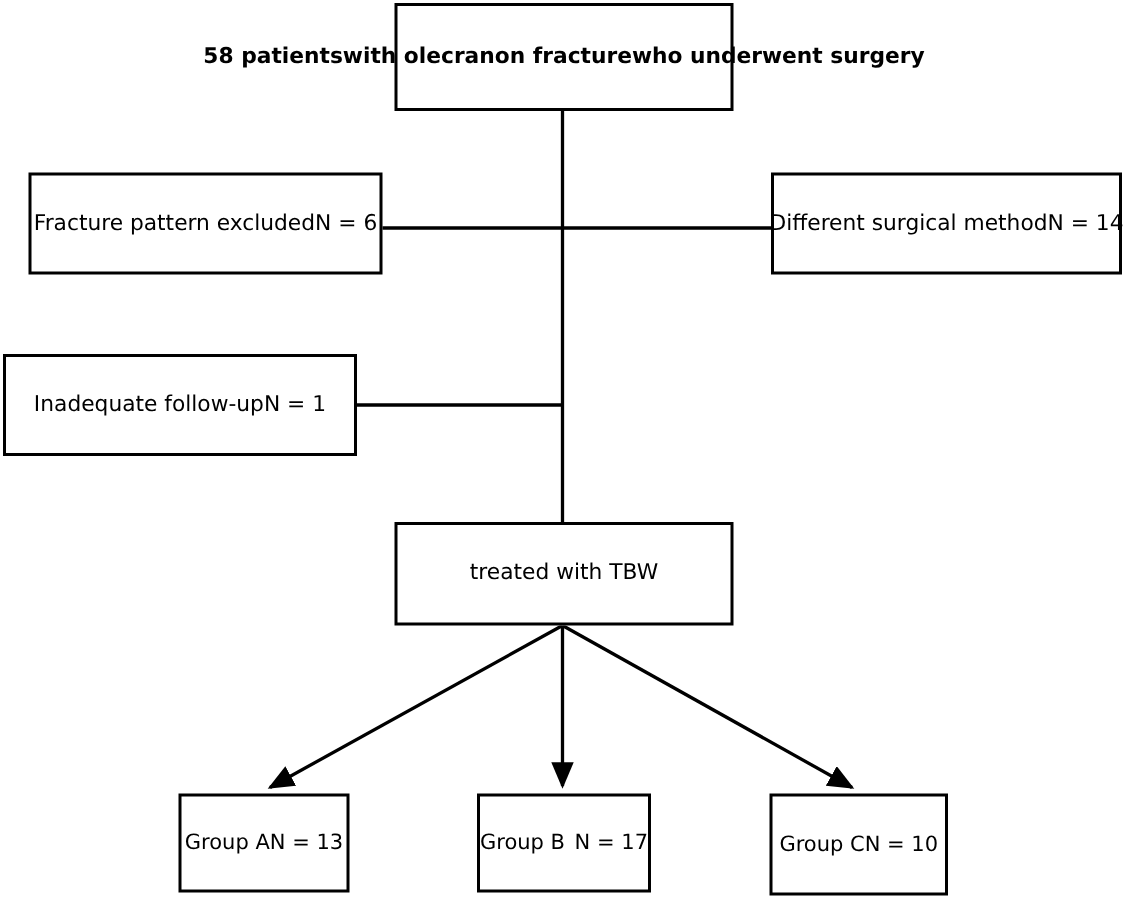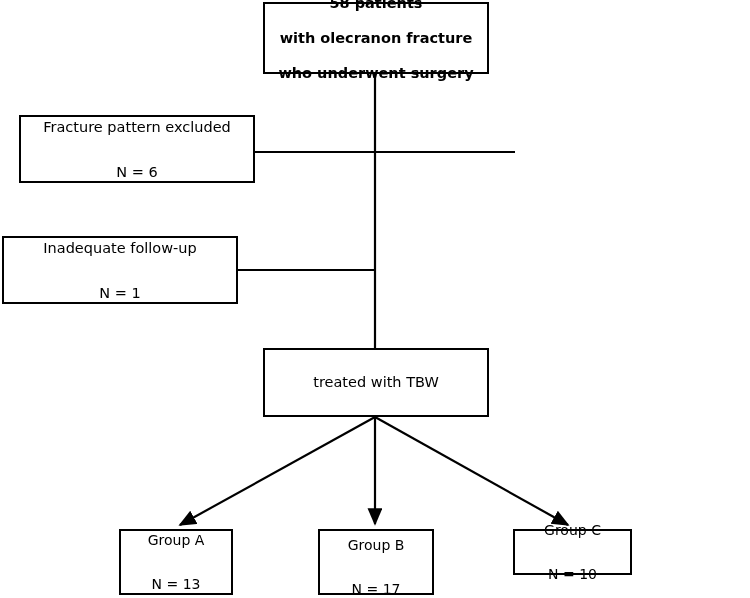--- a/index.html
+++ b/index.html
@@ -23,27 +23,26 @@
     top: 0;
     width: 750px;
     height: 598px;
   }
   .node-box {
     position: absolute;
     box-sizing: border-box;
     border: 2px solid #000000;
     background: #ffffff;
     display: flex;
-    flex-direction: column;
+    flex-direction: row;
     align-items: center;
     justify-content: center;
     text-align: center;
     color: #000000;
     z-index: 2;
-    gap: 15px;
   }
   .node-line {
     display: block;
     white-space: nowrap;
   }
   
   #box-enrolled {
     left: 263px;
     top: 2px;
     width: 226px;
@@ -101,21 +100,21 @@
     width: 116px;
     height: 66px;
     font-size: 14px;
     line-height: 29px;
     justify-content: space-between;
   }
   #box-group-c {
     left: 513px;
     top: 529px;
     width: 119px;
-    height: 46px;
+    height: 68px;
     font-size: 14px;
     line-height: 29px;
     text-align: right;
   }
 </style>
 </head>
 <body>
 
 <div id="flowchart-canvas">
 
@@ -143,20 +142,24 @@
     <span class="node-line">58 patients</span>
     <span class="node-line">with olecranon fracture</span>
     <span class="node-line">who underwent surgery</span>
   </div>
 
   <div class="node-box" id="box-excl-pattern">
     <span class="node-line">Fracture pattern excluded</span>
     <span class="node-line">N = 6</span>
   </div>
 
+  <div class="node-box" id="box-excl-method">
+    <span class="node-line">Different surgical method</span>
+    <span class="node-line">N = 14</span>
+  </div>
 
   <div class="node-box" id="box-excl-followup">
     <span class="node-line">Inadequate follow-up</span>
     <span class="node-line">N = 1</span>
   </div>
 
   <div class="node-box" id="box-treated">
     <span class="node-line">treated with TBW</span>
   </div>
 

